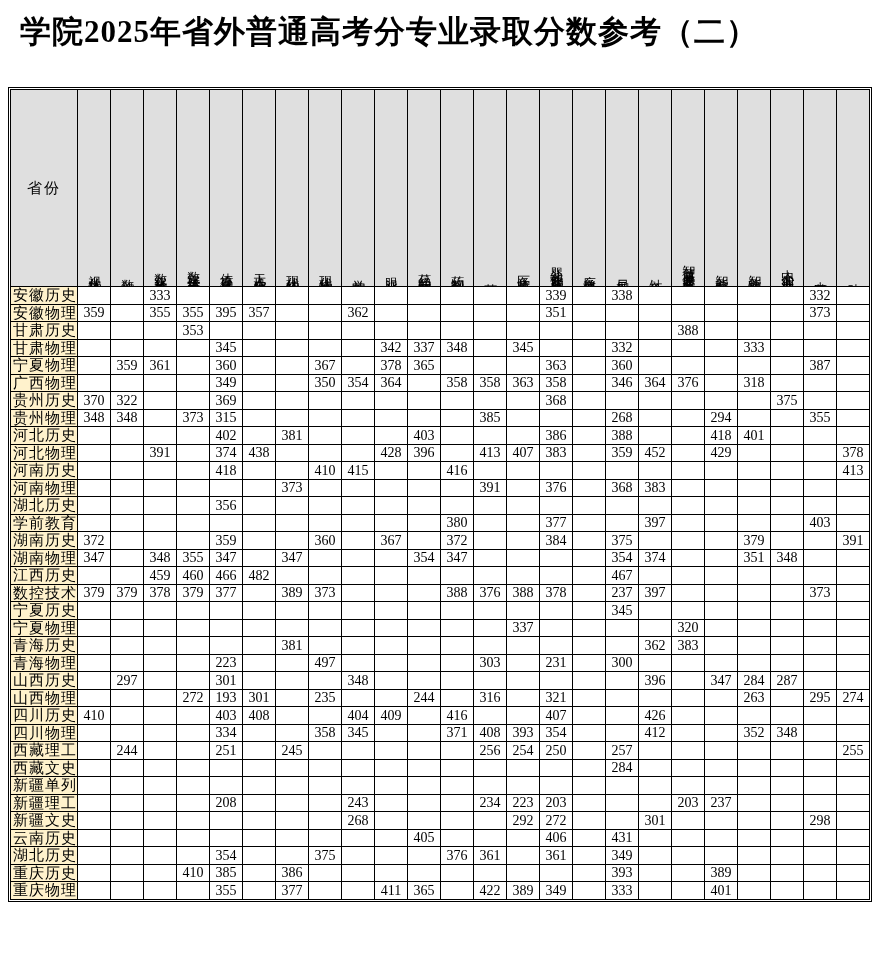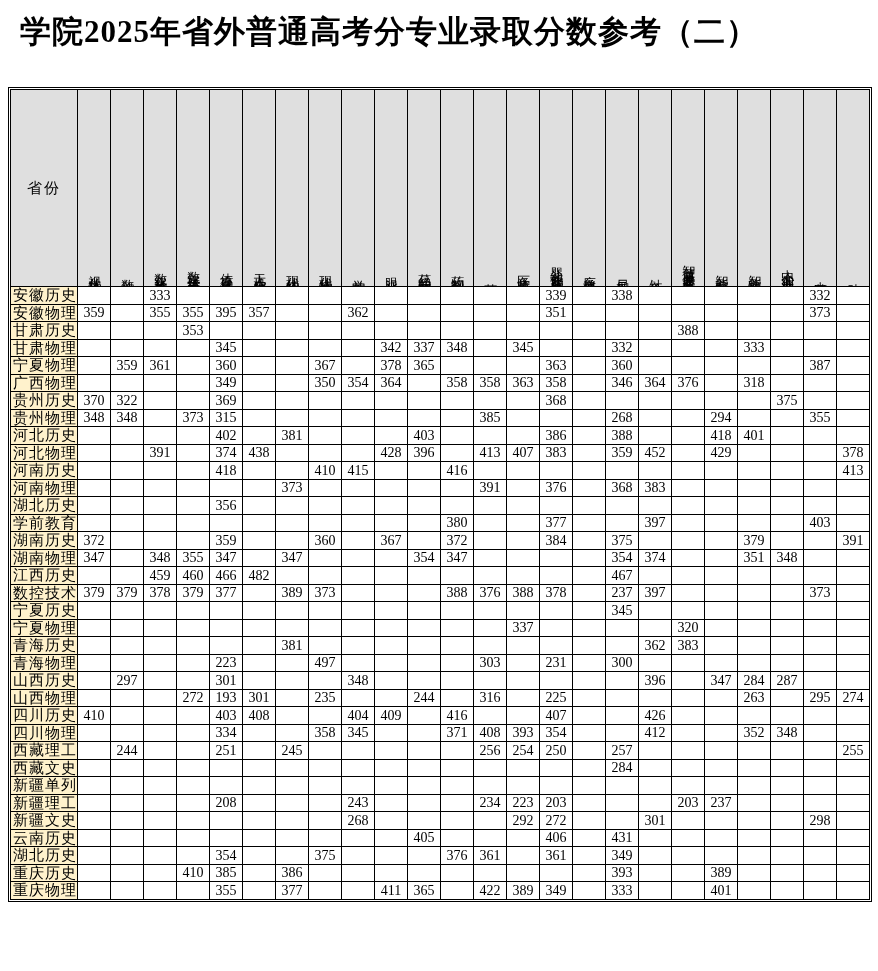--- a/index.html
+++ b/index.html
@@ -773,21 +773,21 @@
           <td>193</td>
           <td>301</td>
           <td></td>
           <td>235</td>
           <td></td>
           <td></td>
           <td>244</td>
           <td></td>
           <td>316</td>
           <td></td>
-          <td>225</td>
+          <td>321</td>
           <td></td>
           <td></td>
           <td></td>
           <td></td>
           <td></td>
           <td>263</td>
           <td></td>
           <td>295</td>
           <td>274</td>
         </tr>

